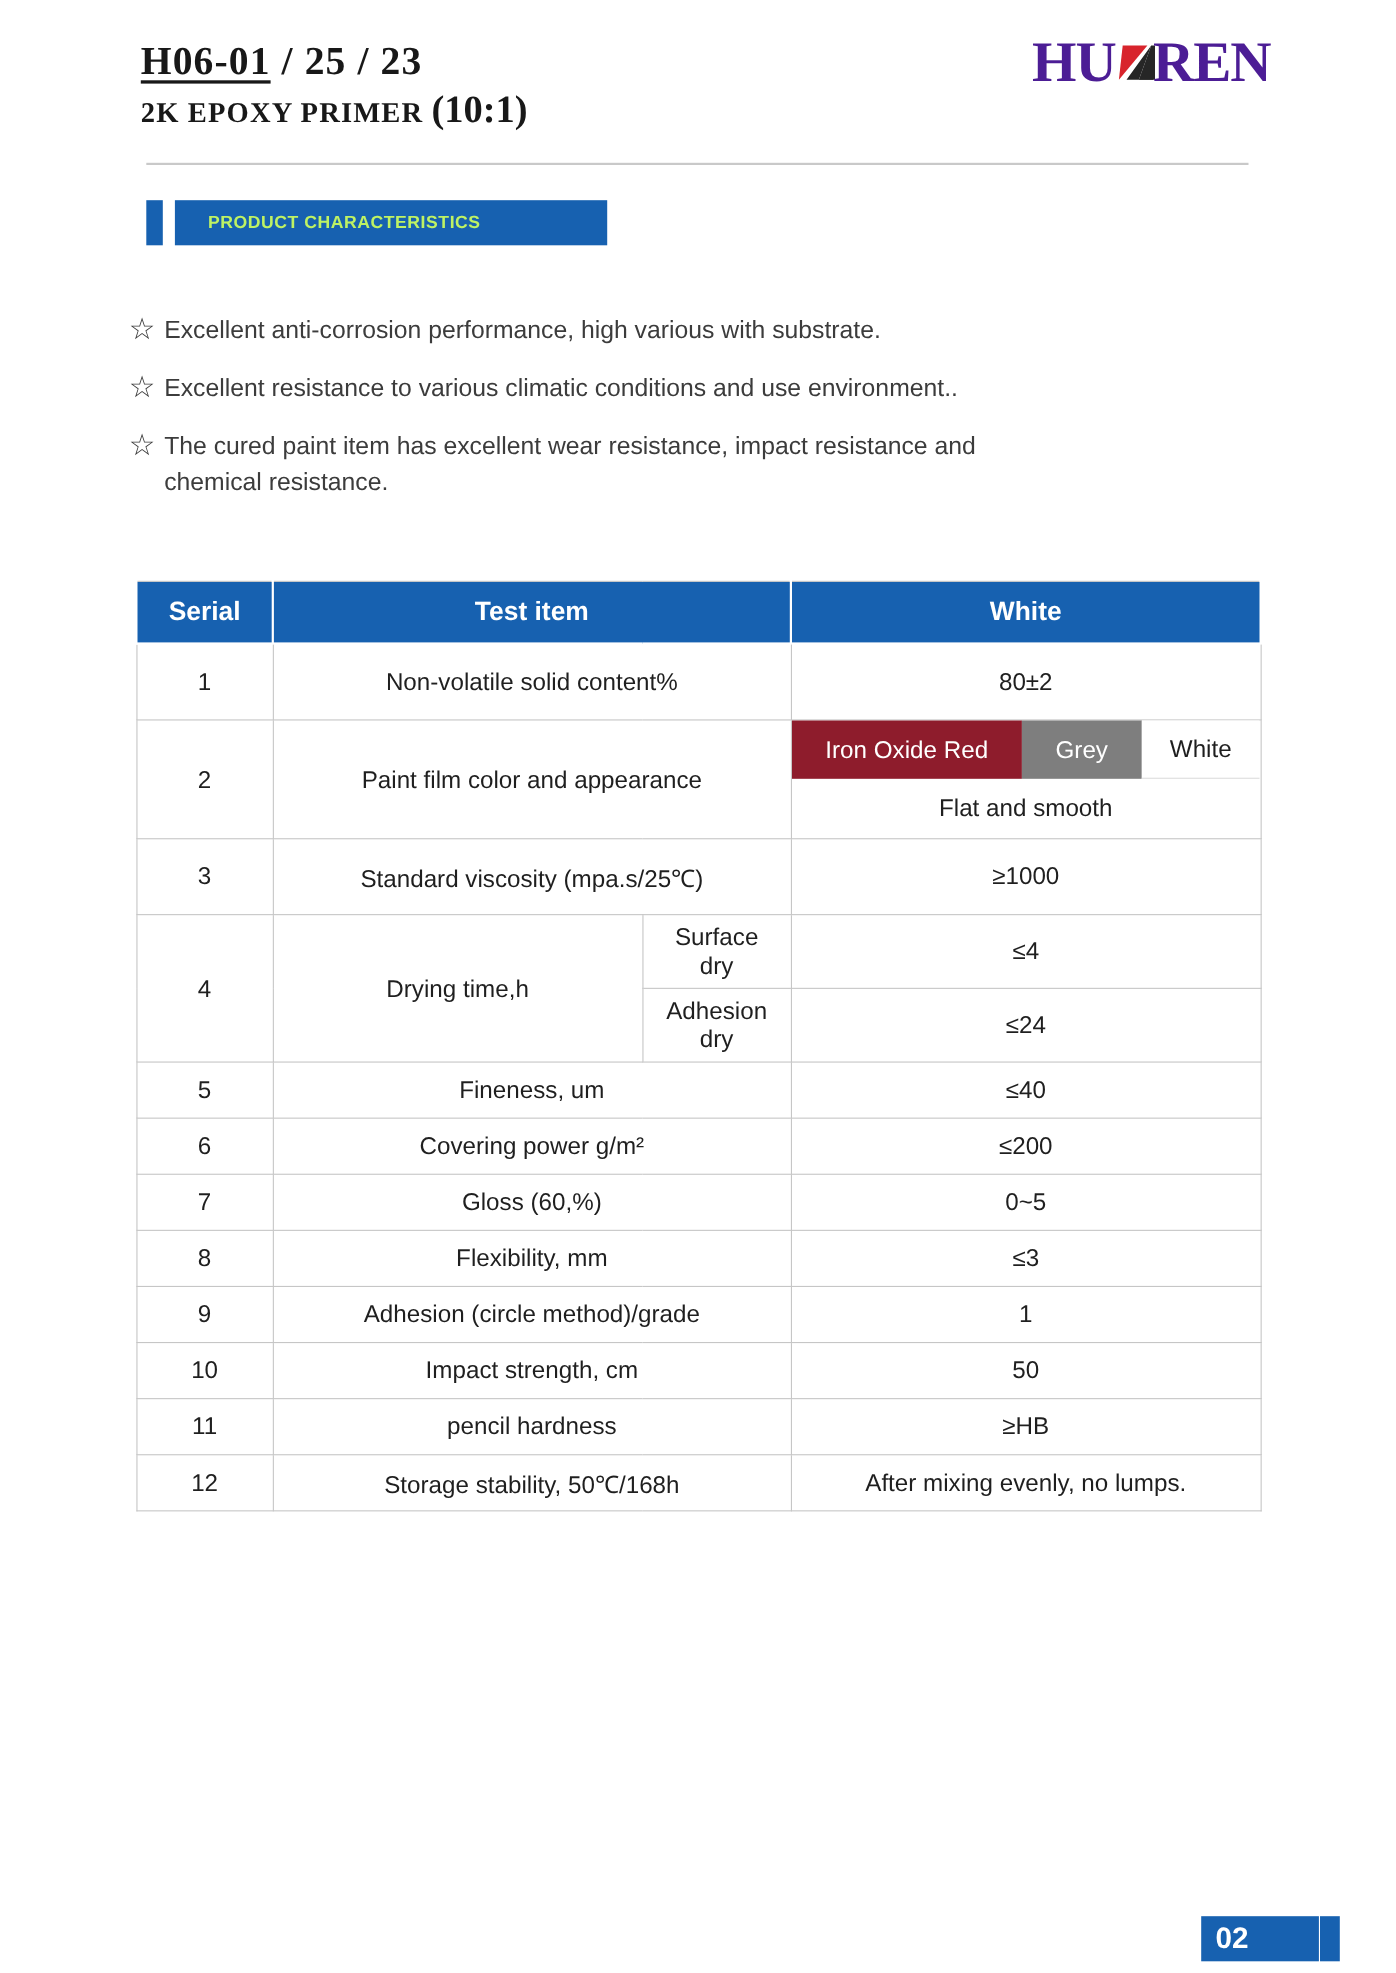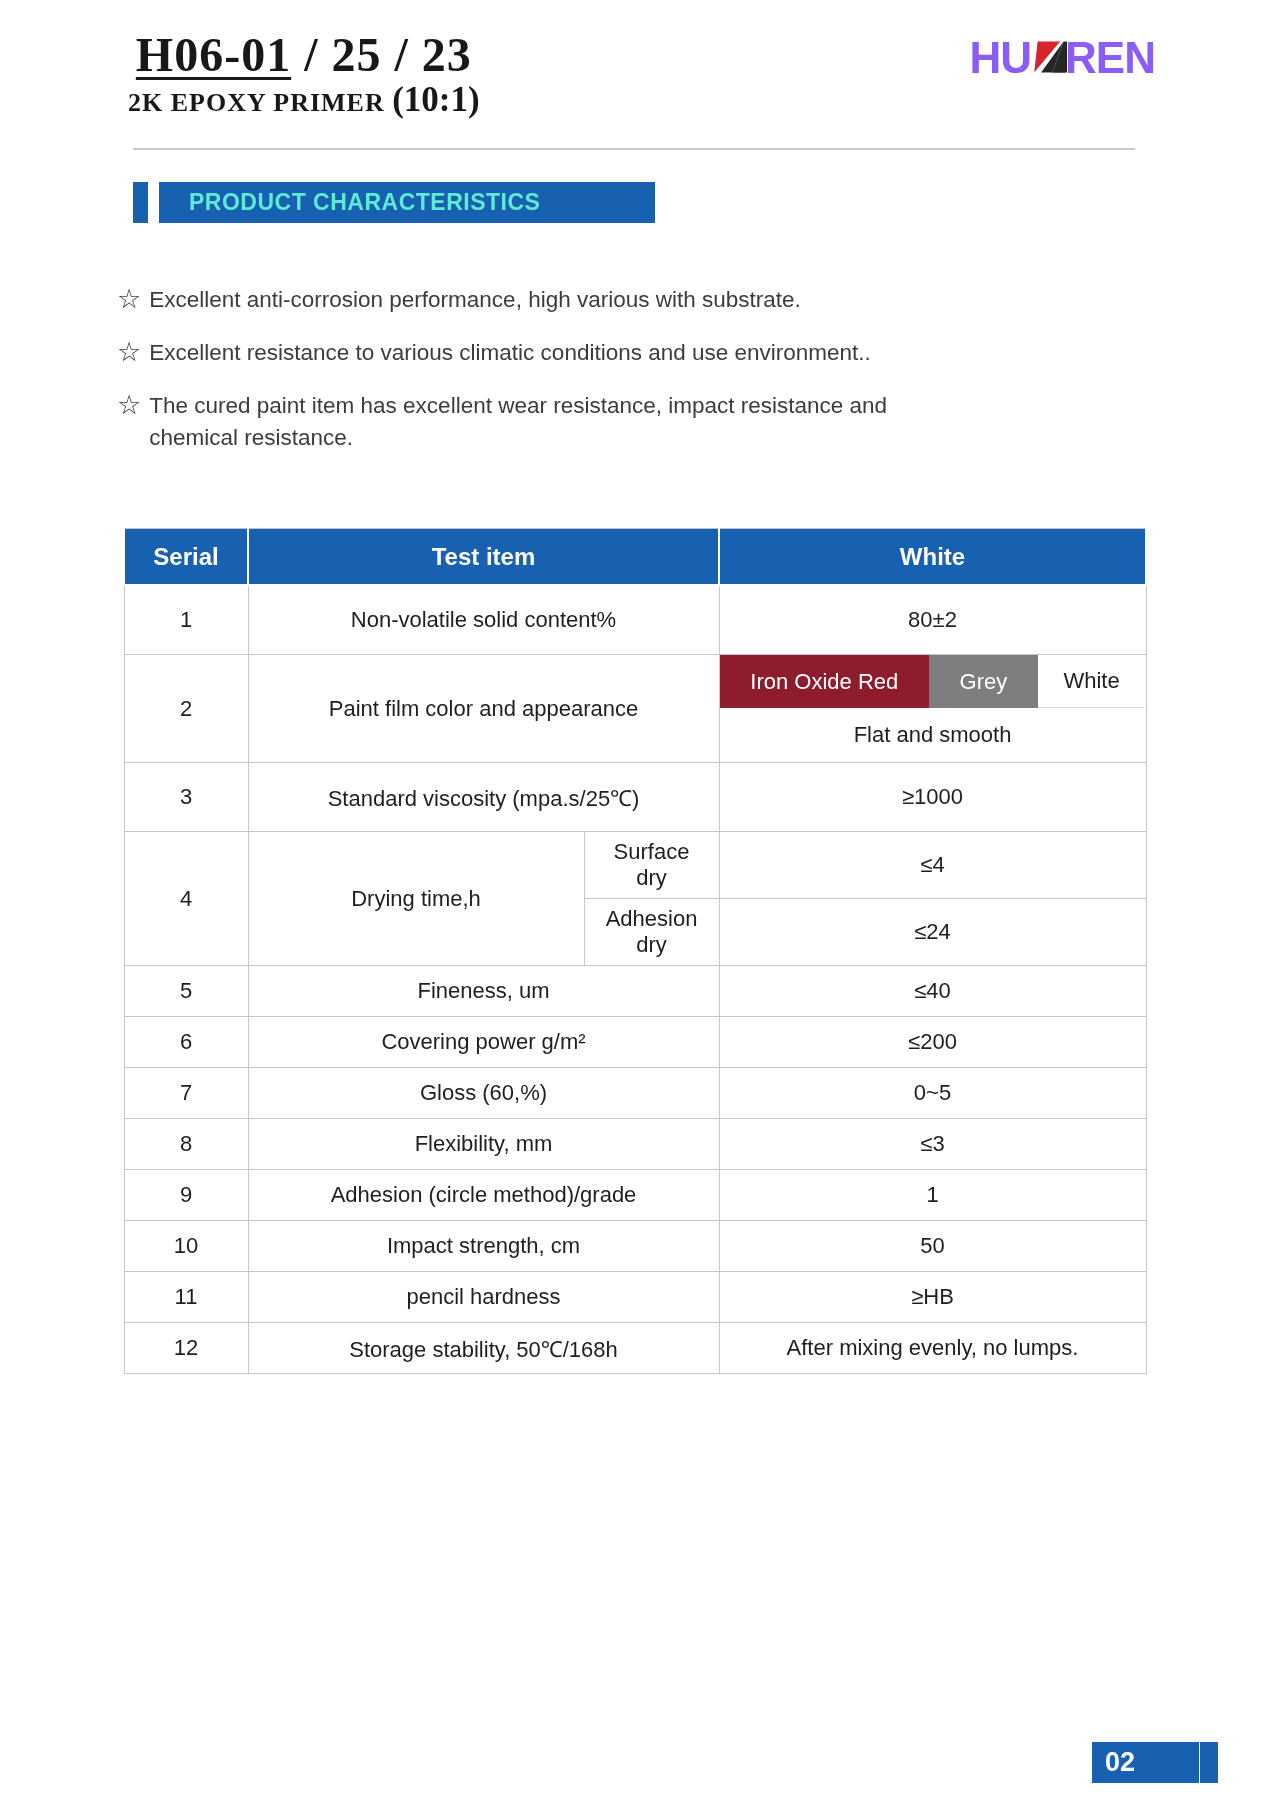--- a/index.html
+++ b/index.html
@@ -9,51 +9,51 @@
     background:#ffffff;
     font-family:"Liberation Sans", sans-serif;
     color:#1f1f1f;
     overflow:hidden;
   }
 
   
   .title-block{position:absolute;left:128px;top:30px;}
   .doc-title{
     font-family:"Liberation Serif", serif;
-    font-weight:bold;font-size:48px;line-height:50px;
-    color:#181818;letter-spacing:1px;white-space:nowrap;text-align:center;
+    font-weight:bold;font-size:36px;line-height:50px;
+    color:#181818;letter-spacing:1px;white-space:nowrap;
   }
   .doc-title .code{text-decoration:underline;text-underline-offset:6px;text-decoration-thickness:3px;}
   .doc-subtitle{
     font-family:"Liberation Serif", serif;
     font-weight:bold;font-size:26px;line-height:40px;
     color:#181818;letter-spacing:1px;white-space:nowrap;
   }
   .doc-subtitle .ratio{font-size:35px;letter-spacing:0;}
 
   .logo{
     position:absolute;right:114px;top:36px;
-    font-family:Liberation Sans, sans-serif;
-    font-weight:bold;font-size:44px;line-height:44px;
-    letter-spacing:-1px;color:#8b5cf6;
+    font-family:Liberation Serif, serif;
+    font-weight:bold;font-size:52px;line-height:44px;
+    letter-spacing:-1px;color:#4c1d95;
     display:flex;align-items:center;
   }
   .logo-a{width:38px;height:38px;margin:0 -2px 2px -2px;}
 
   .top-rule{
     position:absolute;left:133px;top:148px;width:1002px;height:2px;
     background:#c9c9c9;
   }
 
   
   .section-header{position:absolute;left:133px;top:182px;display:flex;height:41px;}
   .accent-bar{width:15px;height:41px;background:var(--accent,#1761B0);margin-right:11px;}
   .section-title-bar{
     height:41px;background:var(--accent,#1761B0);
-    color:#5eead4;font-weight:bold;font-size:23px;line-height:41px;
+    color:#bef264;font-weight:bold;font-size:16px;line-height:41px;
     padding:0 115px 0 30px;letter-spacing:0.5px;white-space:nowrap;
   }
 
   
   .features{position:absolute;left:117px;top:284px;width:920px;}
   .feature{display:flex;margin-bottom:21px;color:#3c3c3c;}
   .feature .star{font-size:27px;line-height:31px;margin-right:8px;flex:0 0 auto;}
   .feature .ftext{font-size:22.5px;line-height:32px;max-width:830px;}
 
   

